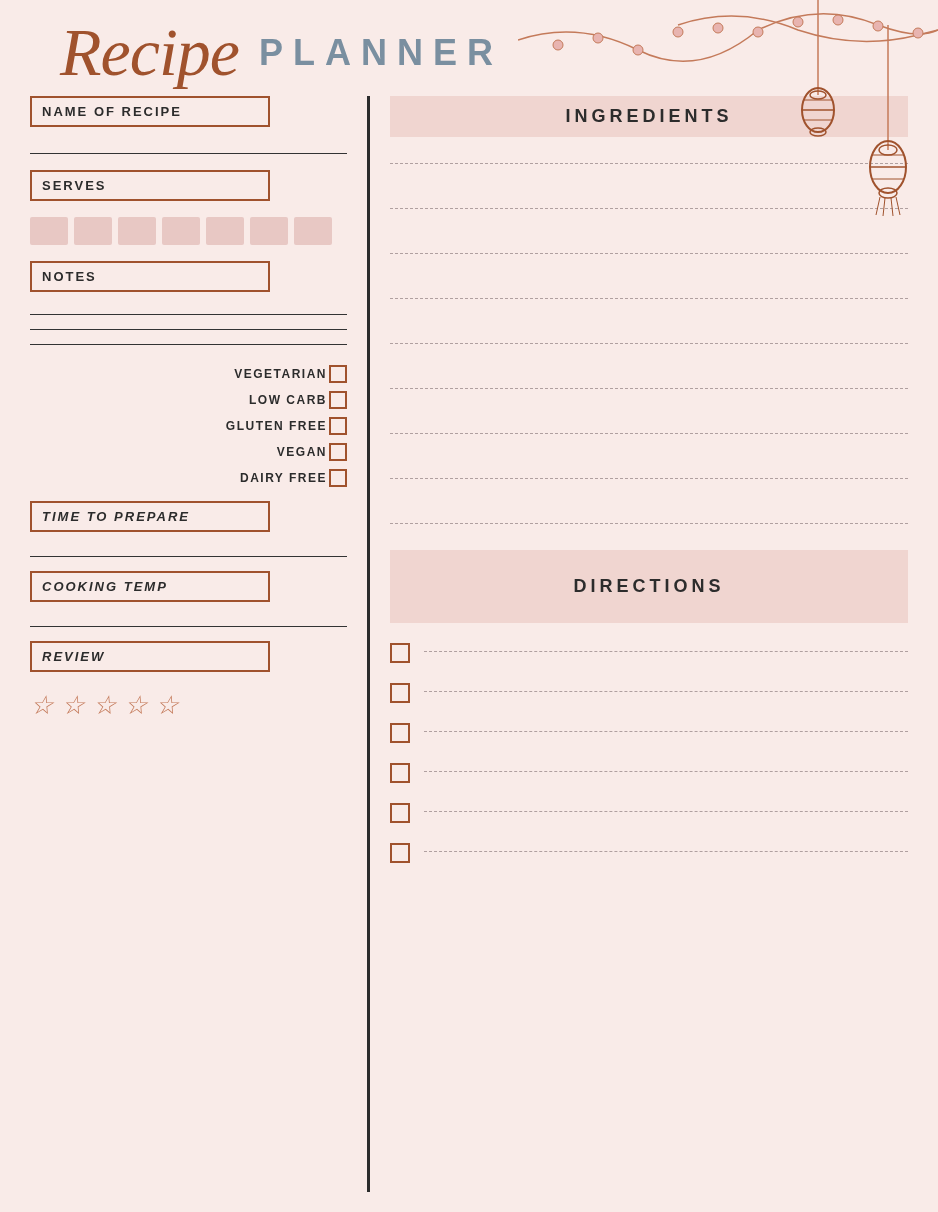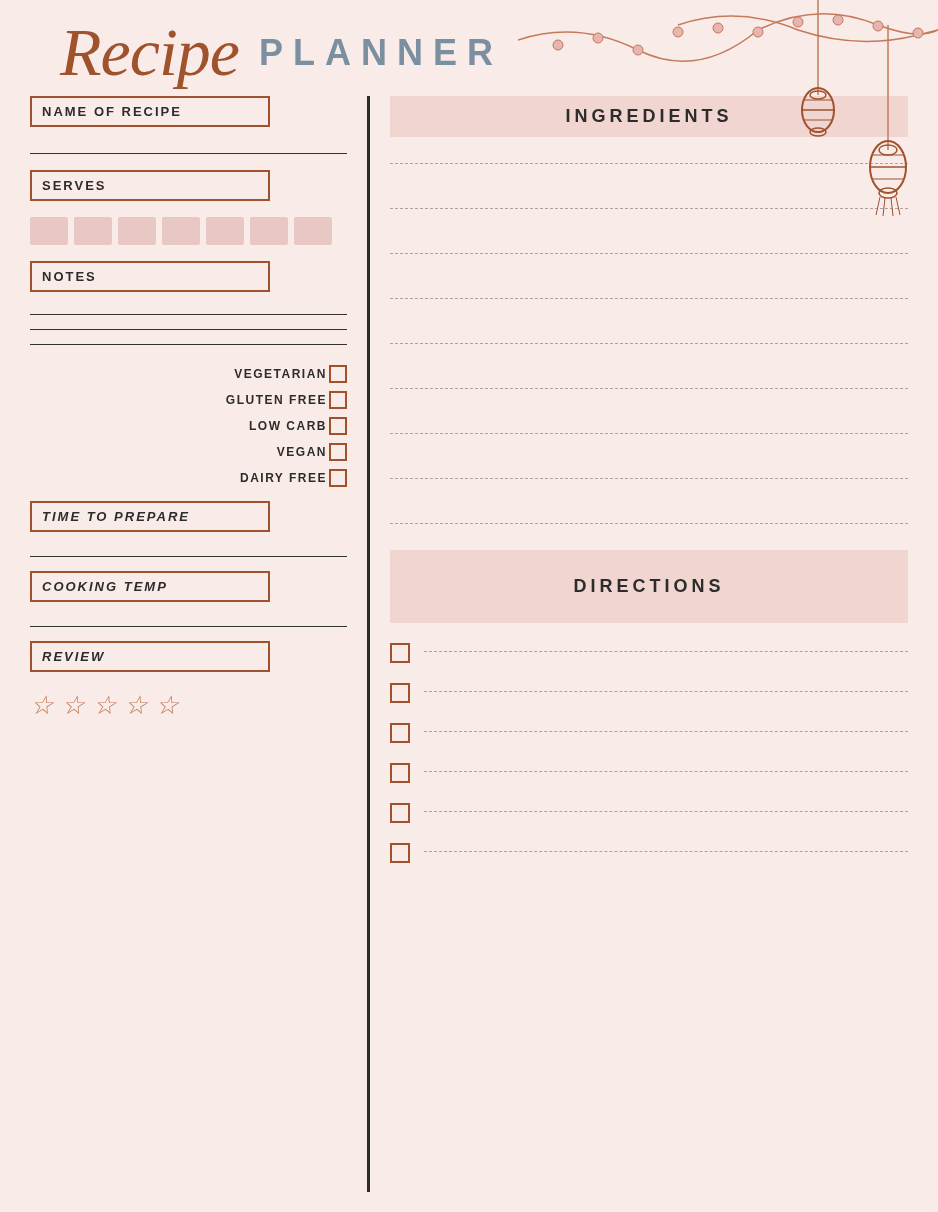--- a/index.html
+++ b/index.html
@@ -338,25 +338,25 @@
         <div class="notes-line"></div>
         <div class="notes-line"></div>
       </div>
 
       <div class="diet-section">
         <div class="diet-item">
           <span class="diet-label">VEGETARIAN</span>
           <div class="diet-checkbox"></div>
         </div>
         <div class="diet-item">
+          <span class="diet-label">LOW CARB</span>
+          <div class="diet-checkbox"></div>
+        </div>
+        <div class="diet-item">
           <span class="diet-label">GLUTEN FREE</span>
-          <div class="diet-checkbox"></div>
-        </div>
-        <div class="diet-item">
-          <span class="diet-label">LOW CARB</span>
           <div class="diet-checkbox"></div>
         </div>
         <div class="diet-item">
           <span class="diet-label">VEGAN</span>
           <div class="diet-checkbox"></div>
         </div>
         <div class="diet-item">
           <span class="diet-label">DAIRY FREE</span>
           <div class="diet-checkbox"></div>
         </div>

